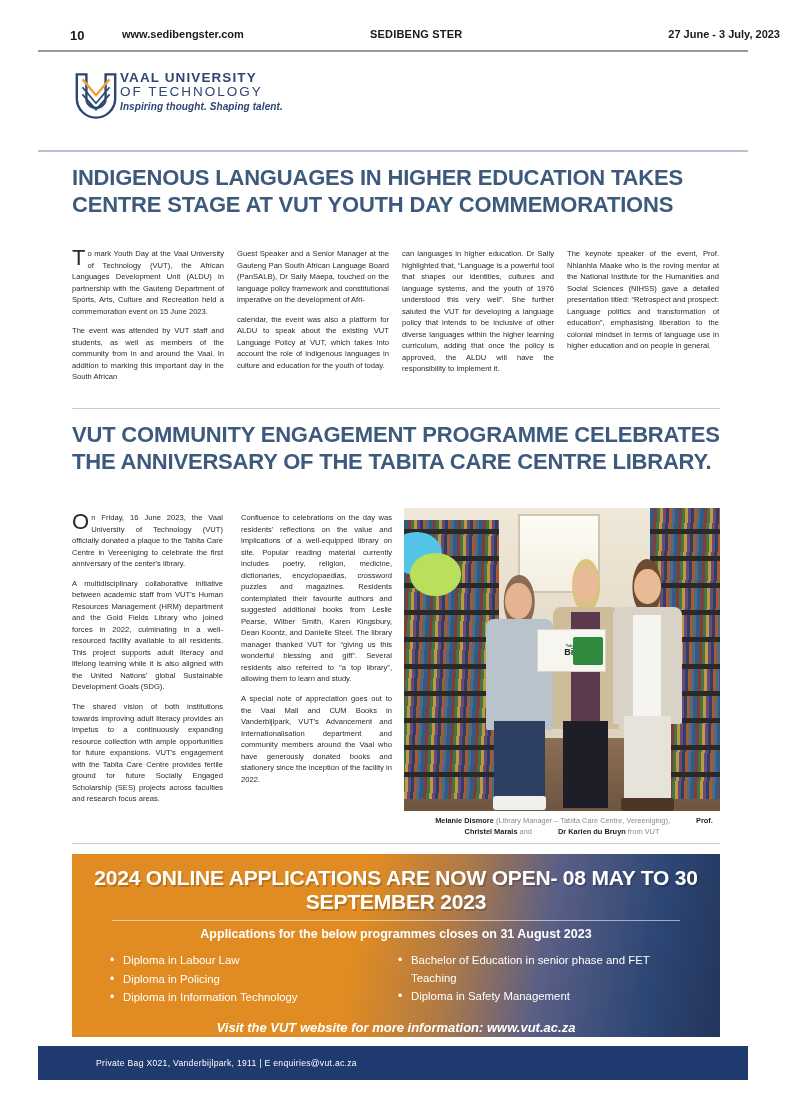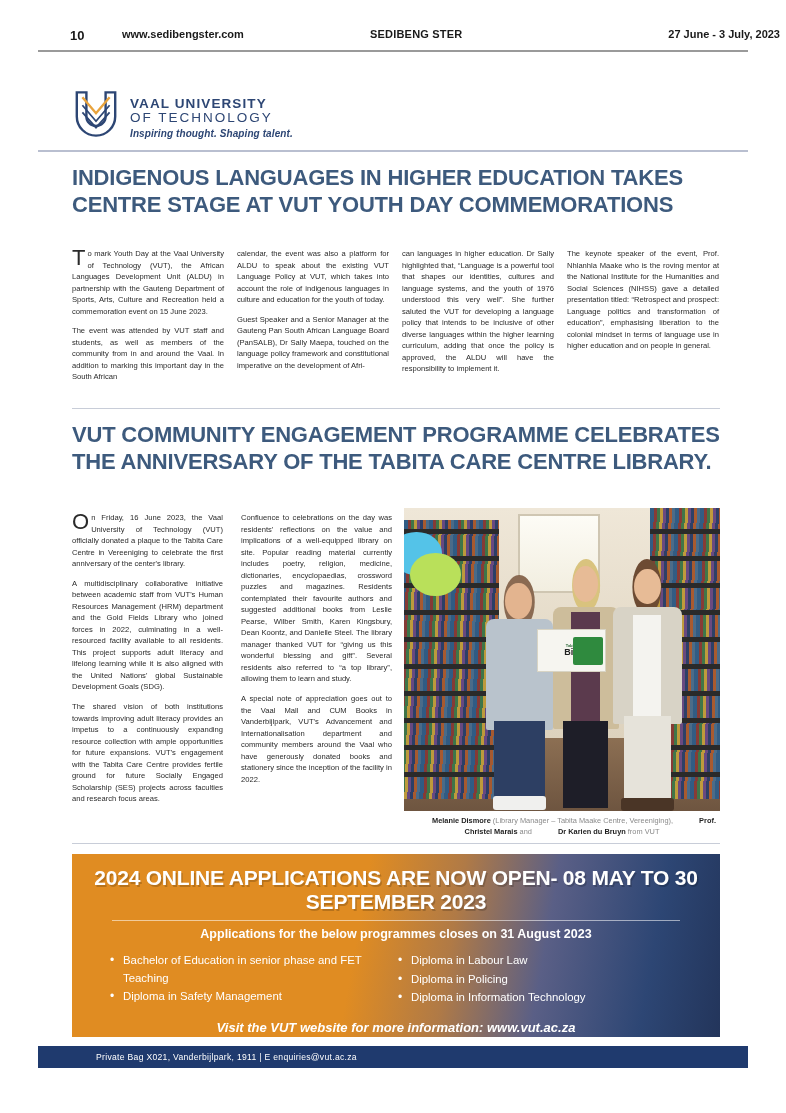--- a/index.html
+++ b/index.html
@@ -46,25 +46,24 @@
 
   
   .masthead {
     position: absolute;
     left: 38px; top: 55px;
     width: 710px; height: 88px;
   }
 
   .logo-block {
     position: absolute;
-    left: 34px; top: 22px;
+    left: 34px; top: 16px;
     width: 232px; height: 62px;
     display: flex;
-    align-items: flex-end;
-    gap: 10px;
+    align-items: flex-start;
   }
   .logo-mark { width: 48px; height: 50px; flex: none; }
   .logo-text { line-height: 1.05; }
   .logo-l1 {
     font-size: 13.5px; font-weight: bold; color: #2d4674;
     letter-spacing: 1.1px;
   }
   .logo-l2 {
     font-size: 13.5px; font-weight: normal; color: #2d4674;
     letter-spacing: 2.0px; margin-top: 0;
@@ -396,21 +395,21 @@
     text-align: center;
     font-size: 13px;
     font-style: italic;
     font-weight: bold;
   }
 
   
   .bottombar {
     position: absolute;
     left: 38px; top: 1046px;
-    width: 710px; height: 22px;
+    width: 710px; height: 34px;
     background: #1f3a6e;
     color: #ffffff;
     display: flex;
     align-items: center;
     padding-left: 58px;
     font-size: 8.6px;
     letter-spacing: .3px;
   }
 </style>
 </head>
@@ -446,22 +445,22 @@
   <div class="masthead-rule"></div>
 
   <h1 class="headline" id="headline-1">INDIGENOUS LANGUAGES IN HIGHER EDUCATION TAKES CENTRE STAGE AT VUT YOUTH DAY COMMEMORATIONS</h1>
 
   <div class="cols" id="article-1-cols">
     <div class="col">
       <p class="body-txt dropcap">To mark Youth Day at the Vaal University of Technology (VUT), the African Languages Development Unit (ALDU) in partnership with the Gauteng Department of Sports, Arts, Culture and Recreation held a commemoration event on 15 June 2023.</p>
       <p class="body-txt">The event was attended by VUT staff and students, as well as members of the community from in and around the Vaal. In addition to marking this important day in the South African</p>
     </div>
     <div class="col">
+      <p class="body-txt">Guest Speaker and a Senior Manager at the Gauteng Pan South African Language Board (PanSALB), Dr Sally Maepa, touched on the language policy framework and constitutional imperative on the development of Afri-</p>
       <p class="body-txt">calendar, the event was also a platform for ALDU to speak about the existing VUT Language Policy at VUT, which takes into account the role of indigenous languages in culture and education for the youth of today.</p>
-      <p class="body-txt">Guest Speaker and a Senior Manager at the Gauteng Pan South African Language Board (PanSALB), Dr Sally Maepa, touched on the language policy framework and constitutional imperative on the development of Afri-</p>
     </div>
     <div class="col">
       <p class="body-txt">can languages in higher education. Dr Sally highlighted that, “Language is a powerful tool that shapes our identities, cultures and language systems, and the youth of 1976 understood this very well”. She further saluted the VUT for developing a language policy that intends to be inclusive of other diverse languages within the higher learning curriculum, adding that once the policy is approved, the ALDU will have the responsibility to implement it.</p>
     </div>
     <div class="col">
       <p class="body-txt">The keynote speaker of the event, Prof. Nhlanhla Maake who is the roving mentor at the National Institute for the Humanities and Social Sciences (NIHSS) gave a detailed presentation titled: “Retrospect and prospect: Language politics and transformation of education”, emphasising liberation to the colonial mindset in terms of language use in higher education and on people in general.</p>
     </div>
   </div>
 
   <div class="section-rule" id="rule-a"></div>
@@ -523,39 +522,39 @@
 
       <div class="sign">
         <span class="sign-top">Tabita</span>
         <span class="sign-main">Bib</span>
         <span class="sign-badge"></span>
       </div>
     </div>
   </div>
 
   <div class="caption">
-    <b>Melanie Dismore</b><span> (Library Manager – Tabita Maake Centre, Vereeniging), </span><b>Prof. Christel Marais</b><span> and </span><b>Dr Karien du Bruyn</b><span> from VUT</span>
+    <b>Melanie Dismore</b><span> (Library Manager – Tabita Care Centre, Vereeniging), </span><b>Prof. Christel Marais</b><span> and </span><b>Dr Karien du Bruyn</b><span> from VUT</span>
   </div>
 
   <div class="section-rule" id="rule-b"></div>
 
   <div class="ad">
     <div class="ad-title">2024 ONLINE APPLICATIONS ARE NOW OPEN- 08 MAY TO 30 SEPTEMBER 2023</div>
     <div class="ad-divider"></div>
     <div class="ad-sub">Applications for the below programmes closes on 31 August 2023</div>
     <div class="ad-lists">
       <ul>
-        <li>Bachelor of Education in senior phase and FET Teaching</li>
-        <li>Diploma in Safety Management</li>
-      </ul>
-      <ul>
         <li>Diploma in Labour Law</li>
         <li>Diploma in Policing</li>
         <li>Diploma in Information Technology</li>
       </ul>
+      <ul>
+        <li>Bachelor of Education in senior phase and FET Teaching</li>
+        <li>Diploma in Safety Management</li>
+      </ul>
     </div>
     <div class="ad-footer">Visit the VUT website for more information: www.vut.ac.za</div>
   </div>
 
   <div class="bottombar">
     <span>Private Bag X021, Vanderbijlpark,  1911  |  E  enquiries@vut.ac.za</span>
   </div>
 
 </div>
 

